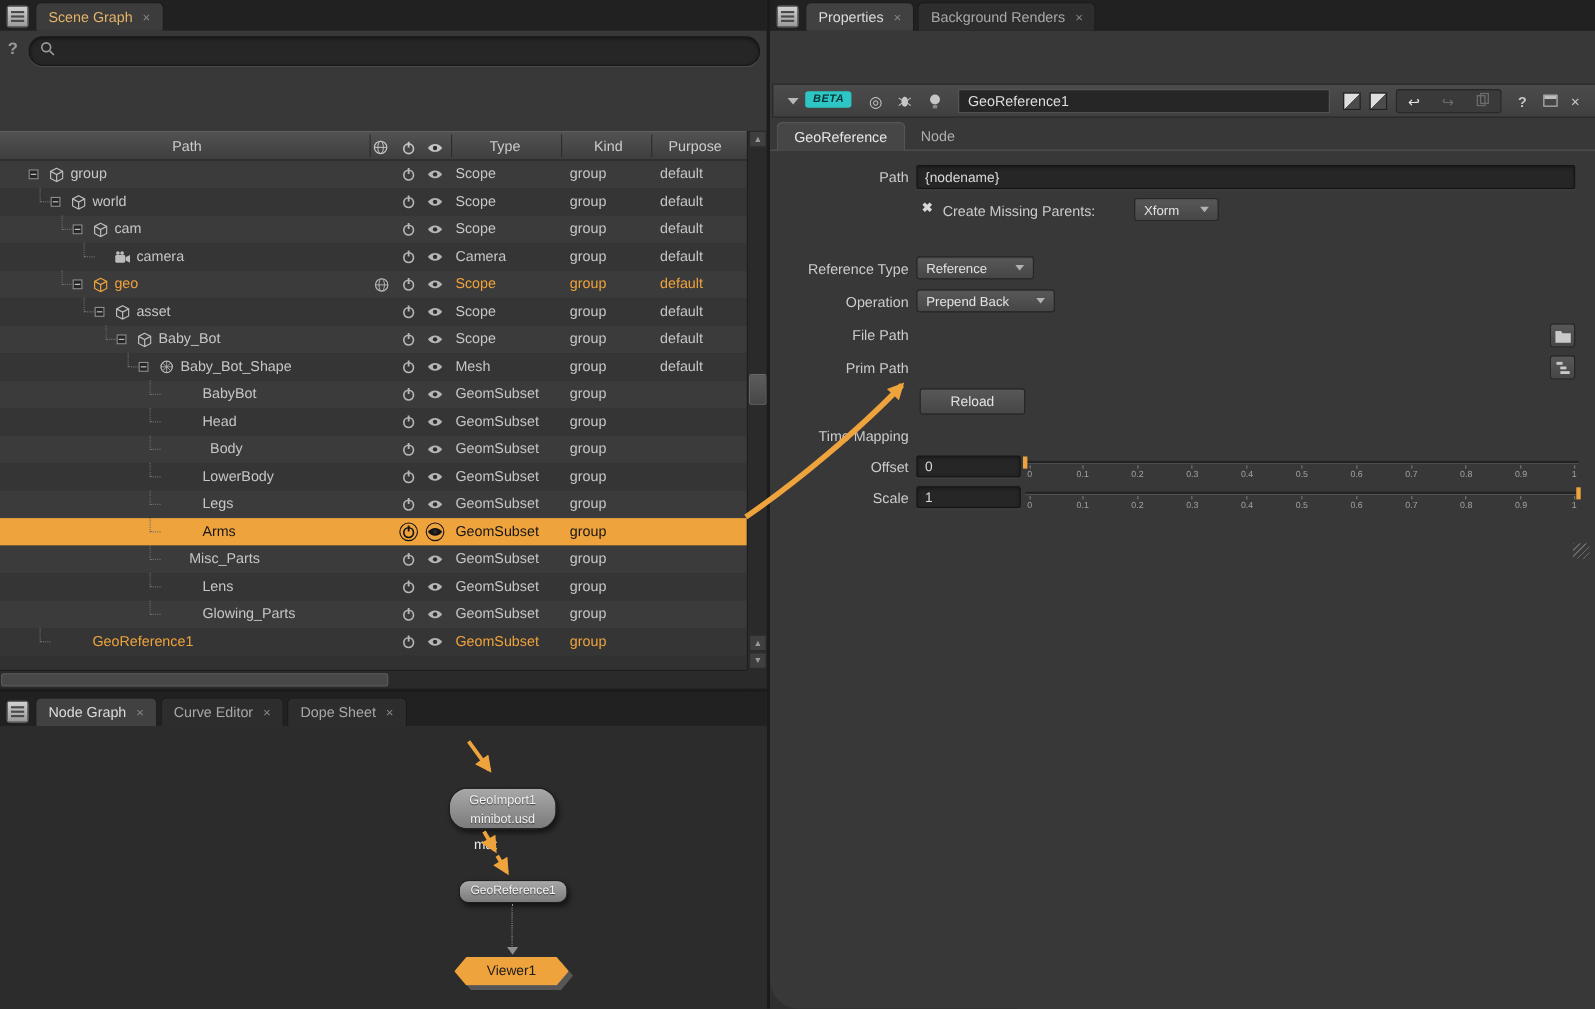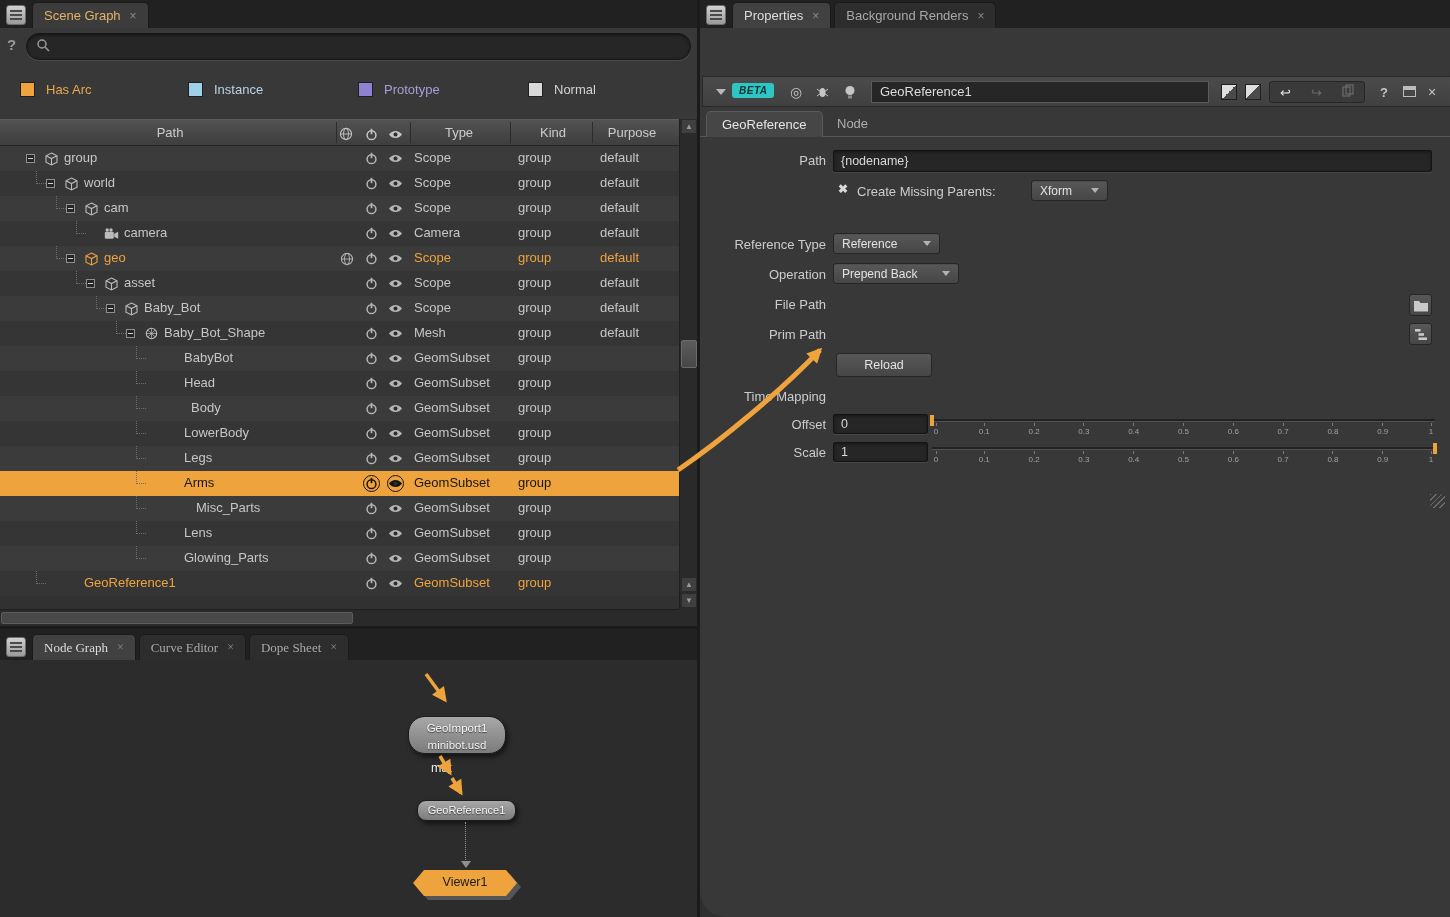--- a/index.html
+++ b/index.html
@@ -58,21 +58,21 @@
 
 
 #sg-vscroll{position:absolute;right:0;top:119px;width:18px;height:490px;background:#2a2a2a;border-left:1px solid #1f1f1f;}
 .scroll-btn{position:absolute;left:1px;width:16px;height:15px;background:#3f3f3f;color:#9a9a9a;font-size:8px;display:flex;align-items:center;justify-content:center;border:1px solid #2a2a2a;}
 #sg-vthumb{position:absolute;left:1px;top:221px;width:16px;height:28px;background:linear-gradient(#5c5c5c,#474747);border:1px solid #6a6a6a;border-radius:2px;}
 #sg-hscroll{position:absolute;left:0;top:609px;width:679px;height:17px;background:#2a2a2a;border-top:1px solid #1f1f1f;}
 #sg-hthumb{position:absolute;left:1px;top:2px;width:352px;height:12px;background:#484848;border:1px solid #5c5c5c;border-radius:2px;}
 #sg-corner{position:absolute;left:679px;top:609px;width:18px;height:17px;background:#2a2a2a;}
 
 
-#ng-tabbar{height:31px;font-family:Liberation Serif, serif;}
+#ng-tabbar{height:31px;}
 #ng-canvas{position:absolute;left:0;top:31px;right:0;bottom:0;background:#2c2c2c;}
 .ng-node{position:absolute;background:linear-gradient(#a8a8a8,#7b7b7b);border:1px solid #1d1d1d;box-shadow:2px 3px 5px rgba(0,0,0,.55);color:#f4f4f4;text-align:center;text-shadow:0 1px 1px #3a3a3a;}
 #ng-geoimport{left:408px;top:56px;width:98px;height:38px;border-radius:17px;font-size:11.5px;line-height:1.5;padding-top:3px;}
 #ng-mat{position:absolute;left:431px;top:101px;color:#ececec;font-size:12.5px;}
 #ng-georef{left:417px;top:140px;width:99px;height:21px;border-radius:9px;font-size:11px;line-height:19px;}
 #ng-dotline{position:absolute;left:465px;top:162px;height:42px;width:0;border-left:1px dotted #8f8f8f;}
 #ng-dotarrow{position:absolute;left:461px;top:201px;width:0;height:0;border-left:5px solid transparent;border-right:5px solid transparent;border-top:7px solid #8f8f8f;}
 #ng-viewer-shadow{position:absolute;left:417px;top:214px;width:104px;height:26px;background:#565656;clip-path:polygon(11px 0,93px 0,104px 13px,93px 26px,11px 26px,0 13px);}
 #ng-viewer{position:absolute;left:413px;top:210px;width:104px;height:26px;background:#efa33d;clip-path:polygon(11px 0,93px 0,104px 13px,93px 26px,11px 26px,0 13px);color:#1b1b1b;font-size:12.5px;text-align:center;line-height:25px;}
 
@@ -126,38 +126,20 @@
       <span class="close">×</span>
     </div>
   </div>
   <div id="sg-search-row">
     <span id="sg-help">?</span>
     <div id="sg-search">
       <span><svg width="14" height="14" viewBox="0 0 14 14">
             <circle cx="6" cy="6" r="4" fill="none" stroke="#9a9a9a" stroke-width="1.5"></circle>
             <line x1="9.2" y1="9.2" x2="13" y2="13" stroke="#9a9a9a" stroke-width="1.5"></line>
           </svg></span>
-    </div>
-  </div>
-  <div id="sg-legend">
-    <div class="legend-item" style="left:20px">
-      <span class="legend-sq sq-hasarc"></span>
-      <span class="lb-hasarc">Has Arc</span>
-    </div>
-    <div class="legend-item" style="left:188px">
-      <span class="legend-sq sq-instance"></span>
-      <span class="lb-instance">Instance</span>
-    </div>
-    <div class="legend-item" style="left:358px">
-      <span class="legend-sq sq-prototype"></span>
-      <span class="lb-prototype">Prototype</span>
-    </div>
-    <div class="legend-item" style="left:528px">
-      <span class="legend-sq sq-normal"></span>
-      <span class="lb-normal">Normal</span>
     </div>
   </div>
   <div id="sg-header">
     <span class="hcol" style="left:0;width:340px">Path</span>
     <span class="hdr-sep" style="left:336px"></span>
     <span class="hdr-ic" style="left:338px">
         <svg width="14" height="14" viewBox="0 0 14 14">
           <circle cx="7" cy="7" r="5.6" fill="none" stroke="currentColor" stroke-width="1.1"></circle>
           <ellipse cx="7" cy="7" rx="2.5" ry="5.6" fill="none" stroke="currentColor" stroke-width="0.9"></ellipse>
           <line x1="1.4" y1="7" x2="12.6" y2="7" stroke="currentColor" stroke-width="0.9"></line>
@@ -507,21 +489,21 @@
             <path d="M1 5.5 C4.2 0.8 10.8 0.8 14 5.5 C10.8 10.2 4.2 10.2 1 5.5 Z" fill="currentColor"></path>
             <circle cx="7.5" cy="5.5" r="2" fill="#2c2c2c"></circle>
           </svg>
         </span>
         <span class="cell-type">GeomSubset</span>
         <span class="cell-kind">group</span>
         <span class="cell-purpose"></span>
       </div>
       <div class="sg-row">
         <span class="tree-elbow" style="left:136px"></span>
-        <span class="name" style="left:196px">Misc_Parts</span>
+        <span class="name" style="left:172px">Misc_Parts</span>
         <span class="mini-icon" style="left:363px">
           <svg width="13" height="13" viewBox="0 0 13 13">
             <circle cx="6.5" cy="7.2" r="4.4" fill="none" stroke="currentColor" stroke-width="1.5"></circle>
             <line x1="6.5" y1="0.8" x2="6.5" y2="6.2" stroke="currentColor" stroke-width="1.7"></line>
           </svg>
         </span>
         <span class="mini-icon" style="left:387px">
           <svg width="15" height="11" viewBox="0 0 15 11">
             <path d="M1 5.5 C4.2 0.8 10.8 0.8 14 5.5 C10.8 10.2 4.2 10.2 1 5.5 Z" fill="currentColor"></path>
             <circle cx="7.5" cy="5.5" r="2" fill="#2c2c2c"></circle>

